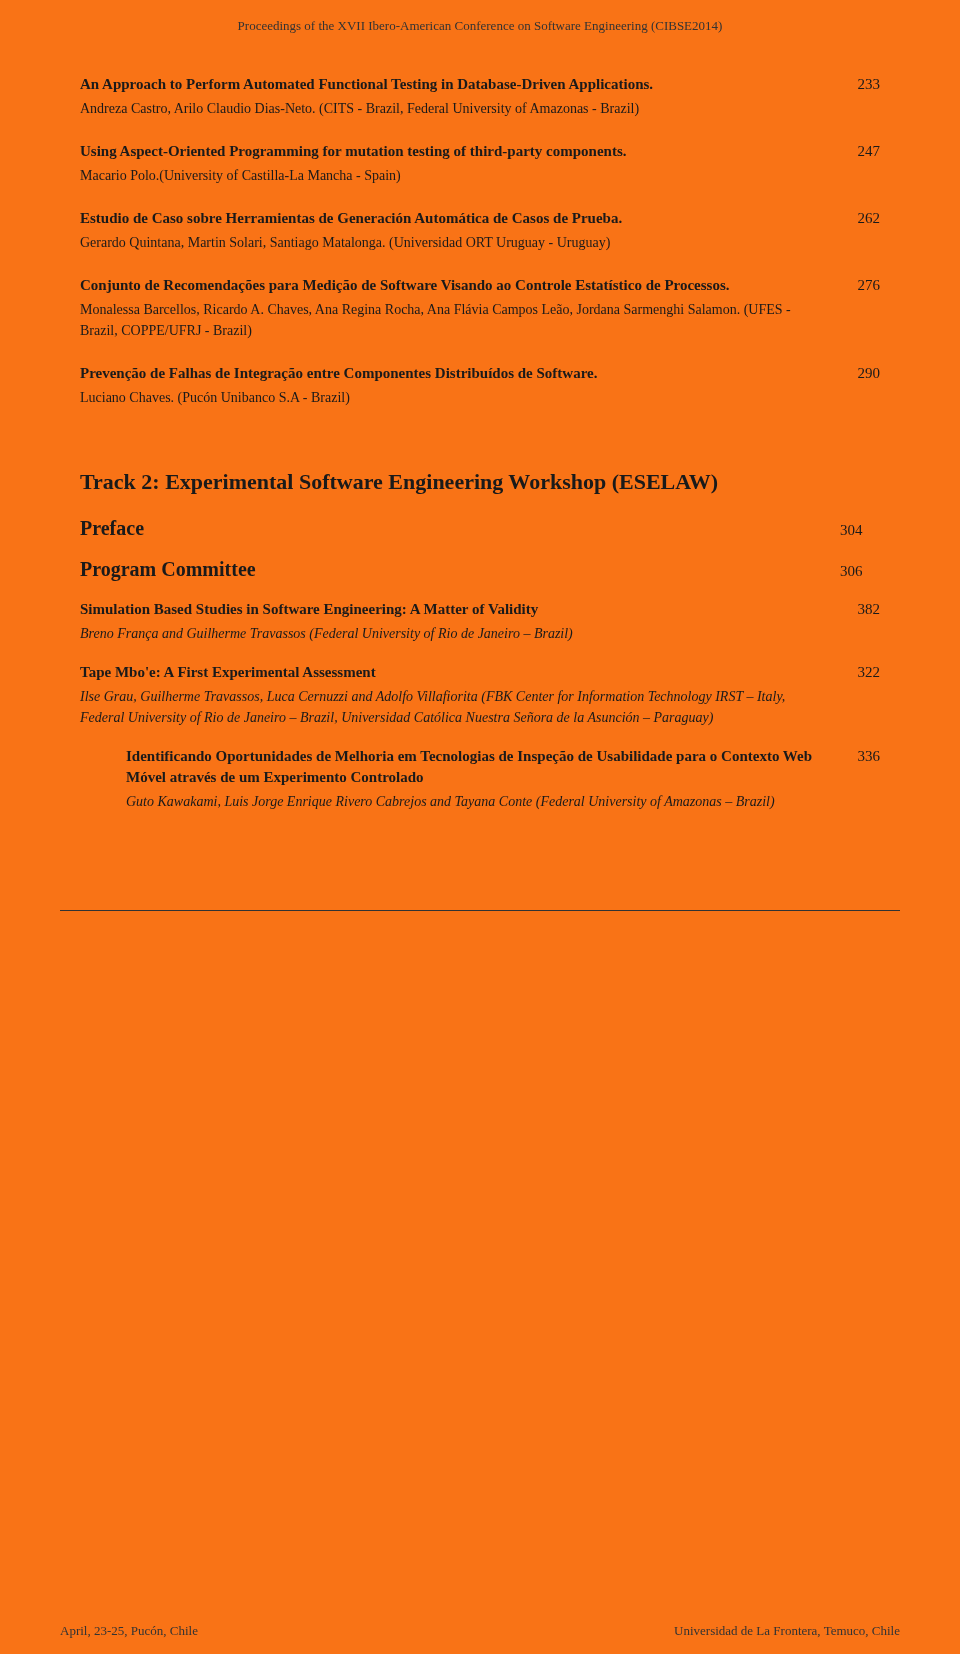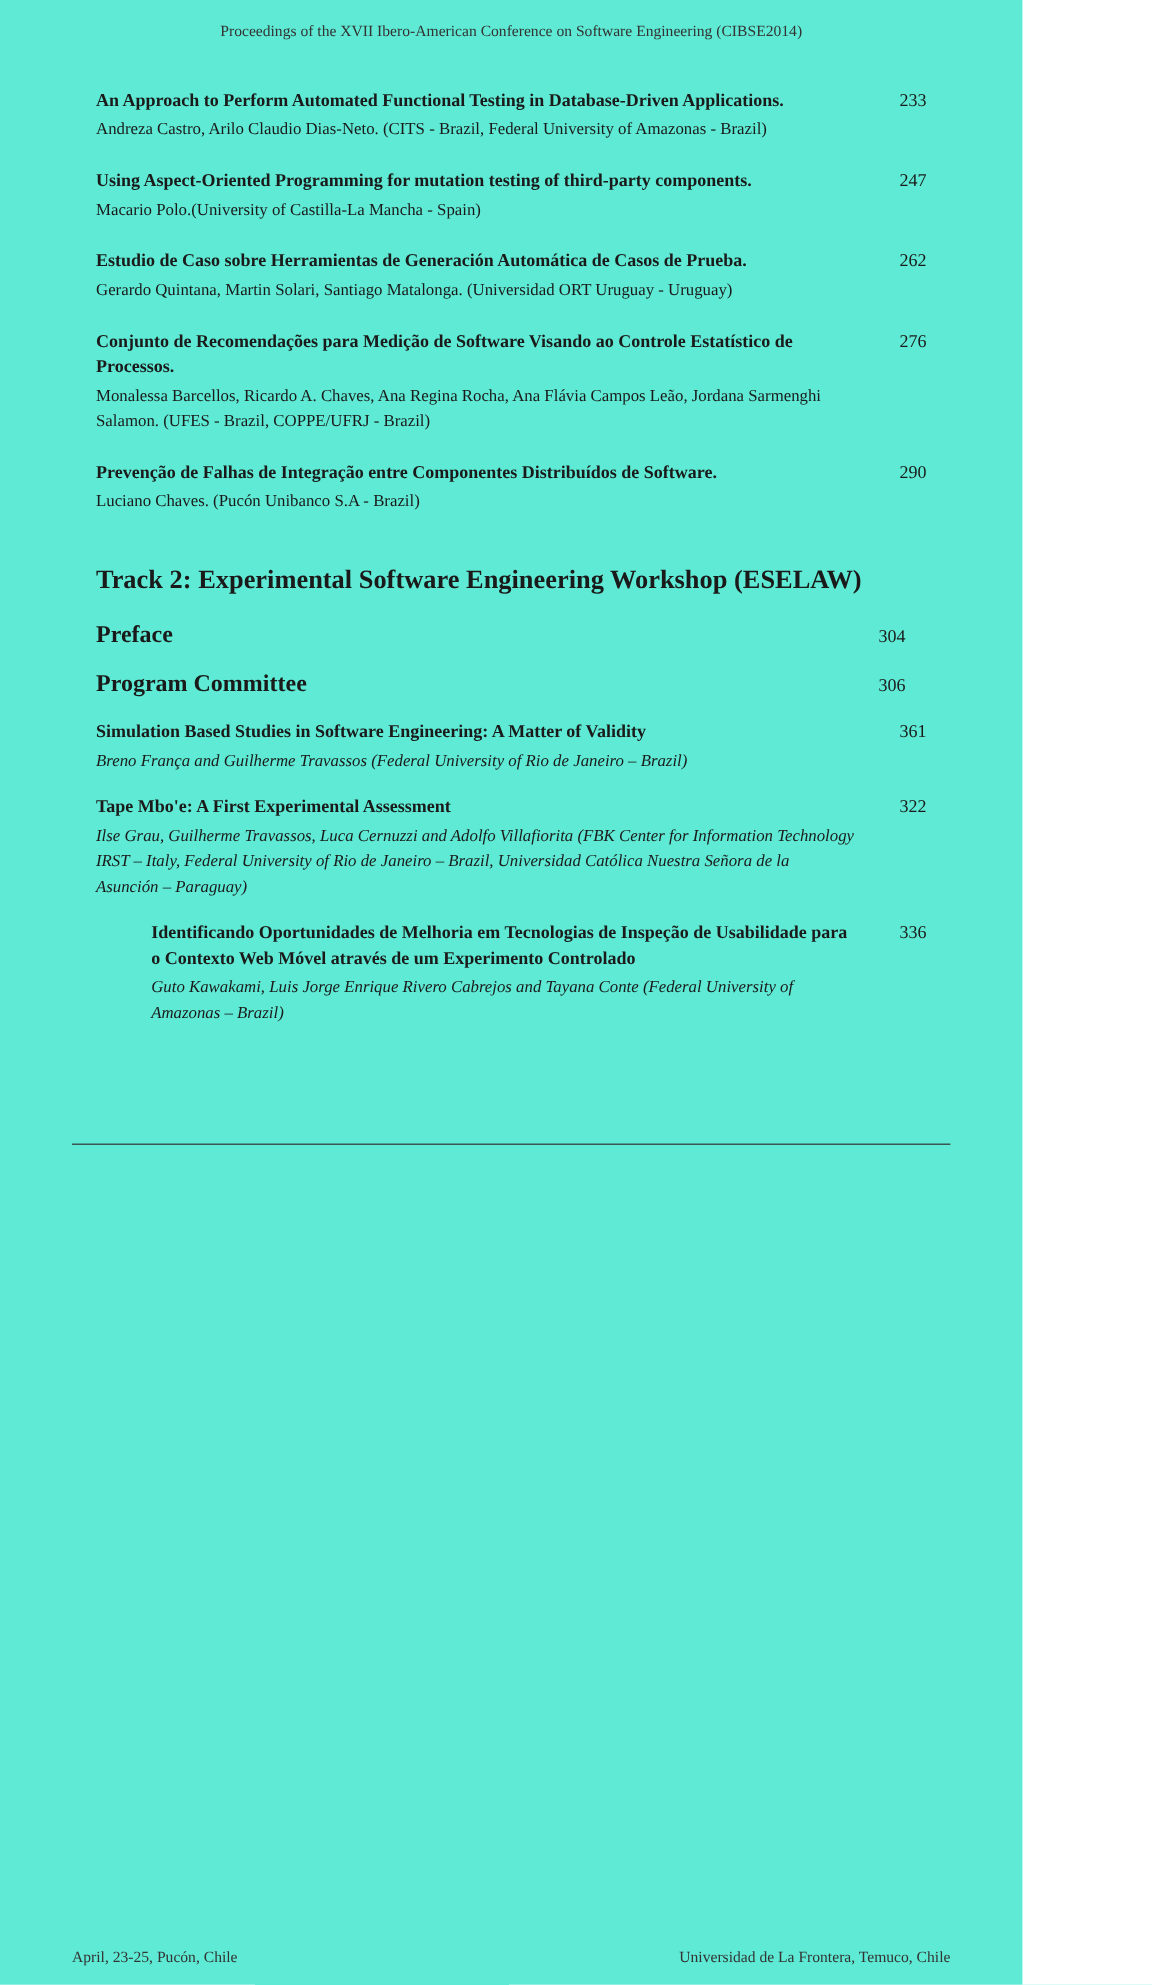--- a/index.html
+++ b/index.html
@@ -11,23 +11,23 @@
     body {
       background: #ffffff;
       font-family: 'Times New Roman', Times, serif;
       color: #1a1a1a;
       width: 960px;
       min-height: 1654px;
       position: relative;
     }
 
     .page-container {
-      width: 852px;
+      width: 960px;
       min-height: 1654px;
-      background: #5eead4;
+      background: #f97316;
       padding: 0;
       position: relative;
     }
 
     .page-header {
       text-align: center;
       font-size: 13px;
       color: #333;
       padding: 18px 60px 10px 60px;
       border-bottom: none;
@@ -73,21 +73,21 @@
     .entry-authors-italic {
       font-size: 14px;
       line-height: 1.5;
       color: #1a1a1a;
       font-style: italic;
     }
 
     .section-header {
       font-size: 22px;
       font-weight: bold;
-      margin: 40px 0 20px 0;
+      margin: 60px 0 20px 0;
       line-height: 1.3;
     }
 
     .simple-entry {
       display: flex;
       justify-content: space-between;
       align-items: baseline;
       margin-bottom: 18px;
     }
 
@@ -182,21 +182,21 @@
     <div class="simple-entry">
       <div class="simple-entry-label">Program Committee</div>
       <div class="simple-entry-number">306</div>
     </div>
 
     <div class="entry" style="margin-bottom:18px;">
       <div class="entry-left">
         <div class="entry-title">Simulation Based Studies in Software Engineering: A Matter of Validity</div>
         <div class="entry-authors-italic">Breno França and Guilherme Travassos (Federal University of Rio de Janeiro – Brazil)</div>
       </div>
-      <div class="entry-number">361</div>
+      <div class="entry-number">382</div>
     </div>
 
     <div class="entry" style="margin-bottom:18px;justify-content:space-between;">
       <div class="entry-left">
         <div class="entry-title">Tape Mbo'e: A First Experimental Assessment</div>
         <div class="entry-authors-italic">Ilse Grau, Guilherme Travassos, Luca Cernuzzi and Adolfo Villafiorita (FBK Center for Information Technology IRST – Italy, Federal University of Rio de Janeiro – Brazil, Universidad Católica Nuestra Señora de la Asunción – Paraguay)</div>
       </div>
       <div class="entry-number">322</div>
     </div>
 

